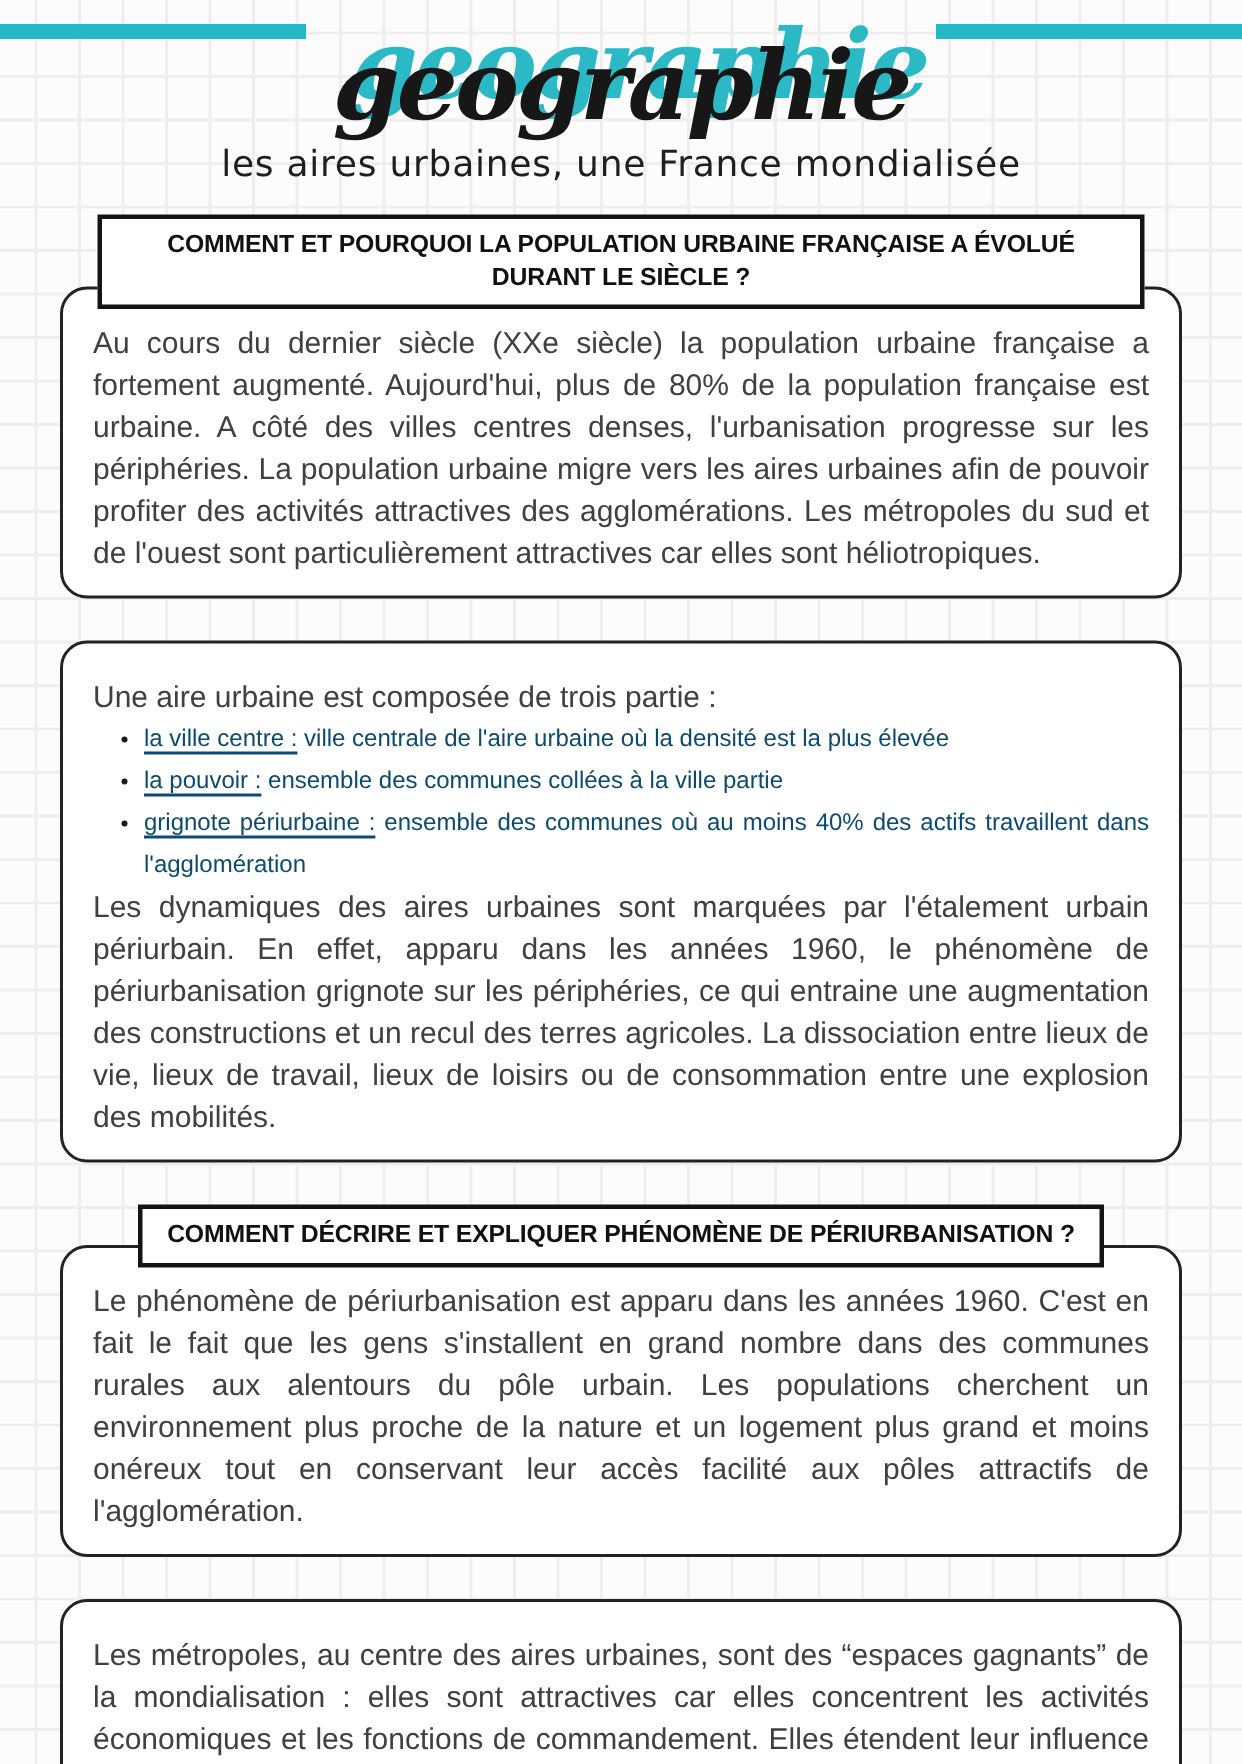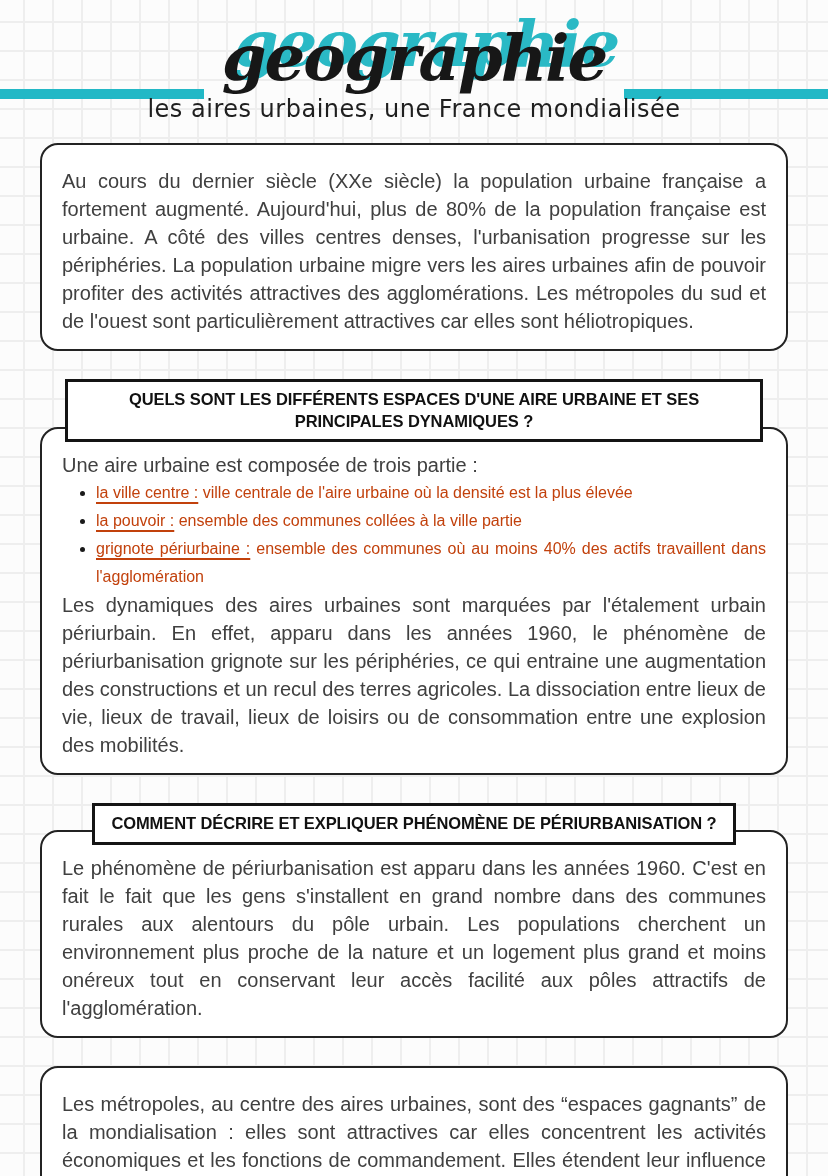--- a/index.html
+++ b/index.html
@@ -14,21 +14,21 @@
       linear-gradient(90deg, #eeeeee 2px, transparent 2px);
     background-size: 29px 29px;
     background-position: -6px -8px;
     font-family: "Liberation Sans", sans-serif;
     color: #3d3d3d;
   }
   .content { width: 748px; margin: 0 auto; }
 
   
   .masthead { padding-top: 16px; }
-  .rule-row { display: flex; align-items: flex-end; }
+  .rule-row { display: flex; align-items: flex-start; }
   .rule { flex: 1 1 auto; height: 10px; background: #22b8c6; }
   .title {
     margin: 0; padding: 0 18px;
     font-family: "DejaVu Serif", serif;
     font-style: italic;
     font-weight: 700;
     font-size: 64px;
     letter-spacing: -2px;
     color: #171717;
     text-shadow: 12px -14px 0 #2ab9c5;
@@ -80,21 +80,21 @@
     color: #404040;
   }
   .a-box ul {
     margin: 0;
     padding-left: 34px;
   }
   .a-box li {
     font-size: 16px;
     line-height: 28px;
     text-align: justify;
-    color: #c2410c;
+    color: #0c4a6e;
   }
   .a-box li::marker { color: #1a1a1a; }
   .term {
     text-decoration: underline;
     text-underline-offset: 4px;
     text-decoration-thickness: 1.5px;
   }
 </style>
 </head>
 <body>
@@ -106,29 +106,29 @@
       <div class="rule"></div>
       <h1 class="title">geographie</h1>
       <div class="rule"></div>
     </div>
     <div class="subtitle">les aires urbaines, une France mondialisée</div>
   </header>
 
   <div class="content">
 
     <section class="qa first">
+      <div class="q-box">
+        <span>COMMENT ET POURQUOI LA POPULATION URBAINE FRANÇAISE A ÉVOLUÉ DURANT LE SIÈCLE ?</span>
+      </div>
       <div class="a-box">
         <p>Au cours du dernier siècle (XXe siècle) la population urbaine française a fortement augmenté. Aujourd'hui, plus de 80% de la population française est urbaine. A côté des villes centres denses, l'urbanisation progresse sur les périphéries. La population urbaine migre vers les aires urbaines afin de pouvoir profiter des activités attractives des agglomérations. Les métropoles du sud et de l'ouest sont particulièrement attractives car elles sont héliotropiques.</p>
       </div>
     </section>
 
     <section class="qa">
-      <div class="q-box">
-        <span>QUELS SONT LES DIFFÉRENTS ESPACES D'UNE AIRE URBAINE ET SES PRINCIPALES DYNAMIQUES ?</span>
-      </div>
       <div class="a-box">
         <p>Une aire urbaine est composée de trois partie :</p>
         <ul>
           <li><span class="term">la ville centre :</span><span> ville centrale de l'aire urbaine où la densité est la plus élevée</span></li>
           <li><span class="term">la pouvoir :</span><span> ensemble des communes collées à la ville partie</span></li>
           <li><span class="term">grignote périurbaine :</span><span> ensemble des communes où au moins 40% des actifs travaillent dans l'agglomération</span></li>
         </ul>
         <p>Les dynamiques des aires urbaines sont marquées par l'étalement urbain périurbain. En effet, apparu dans les années 1960, le phénomène de périurbanisation grignote sur les périphéries, ce qui entraine une augmentation des constructions et un recul des terres agricoles. La dissociation entre lieux de vie, lieux de travail, lieux de loisirs ou de consommation entre une explosion des mobilités.</p>
       </div>
     </section>

